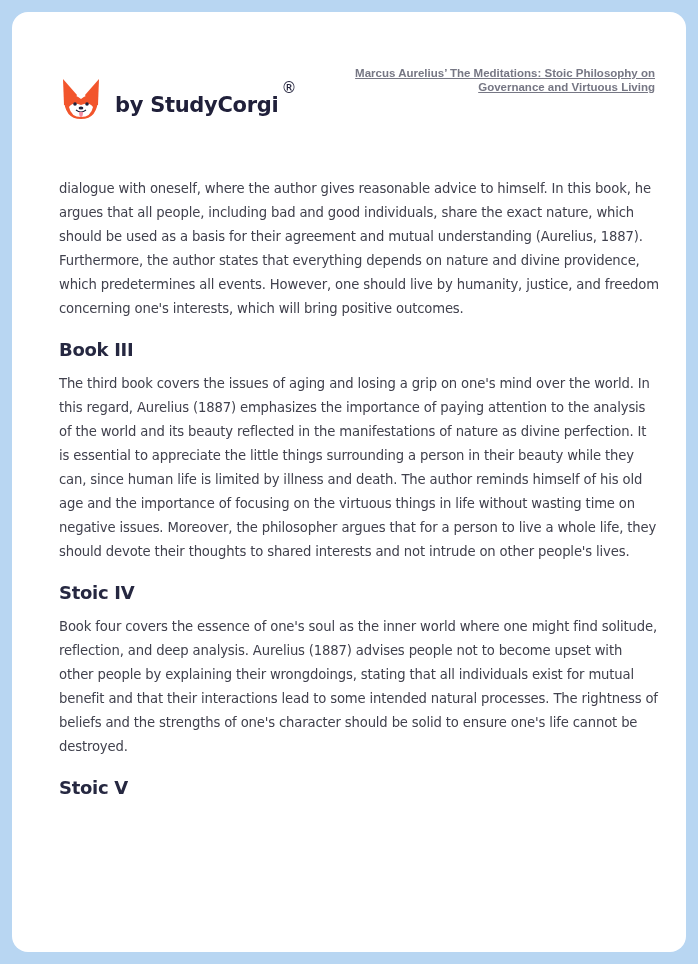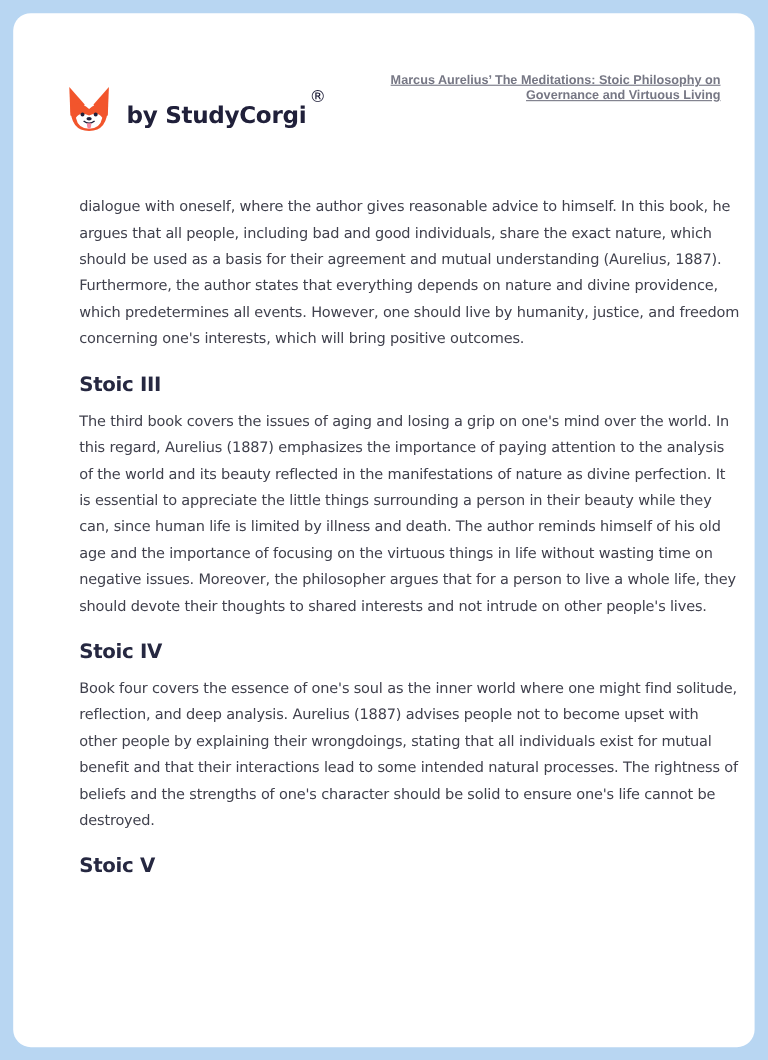--- a/index.html
+++ b/index.html
@@ -57,21 +57,21 @@
     }
     .meta-url {
       margin-top: 3px;
       font-family: "Liberation Sans", sans-serif;
       font-size: 11px;
       line-height: 13px;
       color: #7d7e8a;
     }
     .content {
       position: absolute;
-      left: 60px; top: 165px;
+      left: 47px; top: 165px;
       width: 600px;
     }
     .para {
       margin: 0;
       font-family: "DejaVu Sans", sans-serif;
       font-size: 13.2px;
       line-height: 24px;
       color: #40414d;
       letter-spacing: -0.15px;
     }
@@ -113,21 +113,21 @@
     <span class="logo-reg">®</span>
   </div>
 
   <div class="meta">
     <div class="meta-title">Marcus Aurelius’ The Meditations: Stoic Philosophy on Governance and Virtuous Living</div>
   </div>
 
   <div class="content">
     <p class="para">dialogue with oneself, where the author gives reasonable advice to himself. In this book, he argues that all people, including bad and good individuals, share the exact nature, which should be used as a basis for their agreement and mutual understanding (Aurelius, 1887). Furthermore, the author states that everything depends on nature and divine providence, which predetermines all events. However, one should live by humanity, justice, and freedom concerning one's interests, which will bring positive outcomes.</p>
 
-    <h2 class="heading">Stoic III</h2>
+    <h2 class="heading">Book III</h2>
     <p class="para">The third book covers the issues of aging and losing a grip on one's mind over the world. In this regard, Aurelius (1887) emphasizes the importance of paying attention to the analysis of the world and its beauty reflected in the manifestations of nature as divine perfection. It is essential to appreciate the little things surrounding a person in their beauty while they can, since human life is limited by illness and death. The author reminds himself of his old age and the importance of focusing on the virtuous things in life without wasting time on negative issues. Moreover, the philosopher argues that for a person to live a whole life, they should devote their thoughts to shared interests and not intrude on other people's lives.</p>
 
     <h2 class="heading">Stoic IV</h2>
     <p class="para">Book four covers the essence of one's soul as the inner world where one might find solitude, reflection, and deep analysis. Aurelius (1887) advises people not to become upset with other people by explaining their wrongdoings, stating that all individuals exist for mutual benefit and that their interactions lead to some intended natural processes. The rightness of beliefs and the strengths of one's character should be solid to ensure one's life cannot be destroyed.</p>
 
     <h2 class="heading">Stoic V</h2>
   </div>
 </div>
 
 </body></html>

